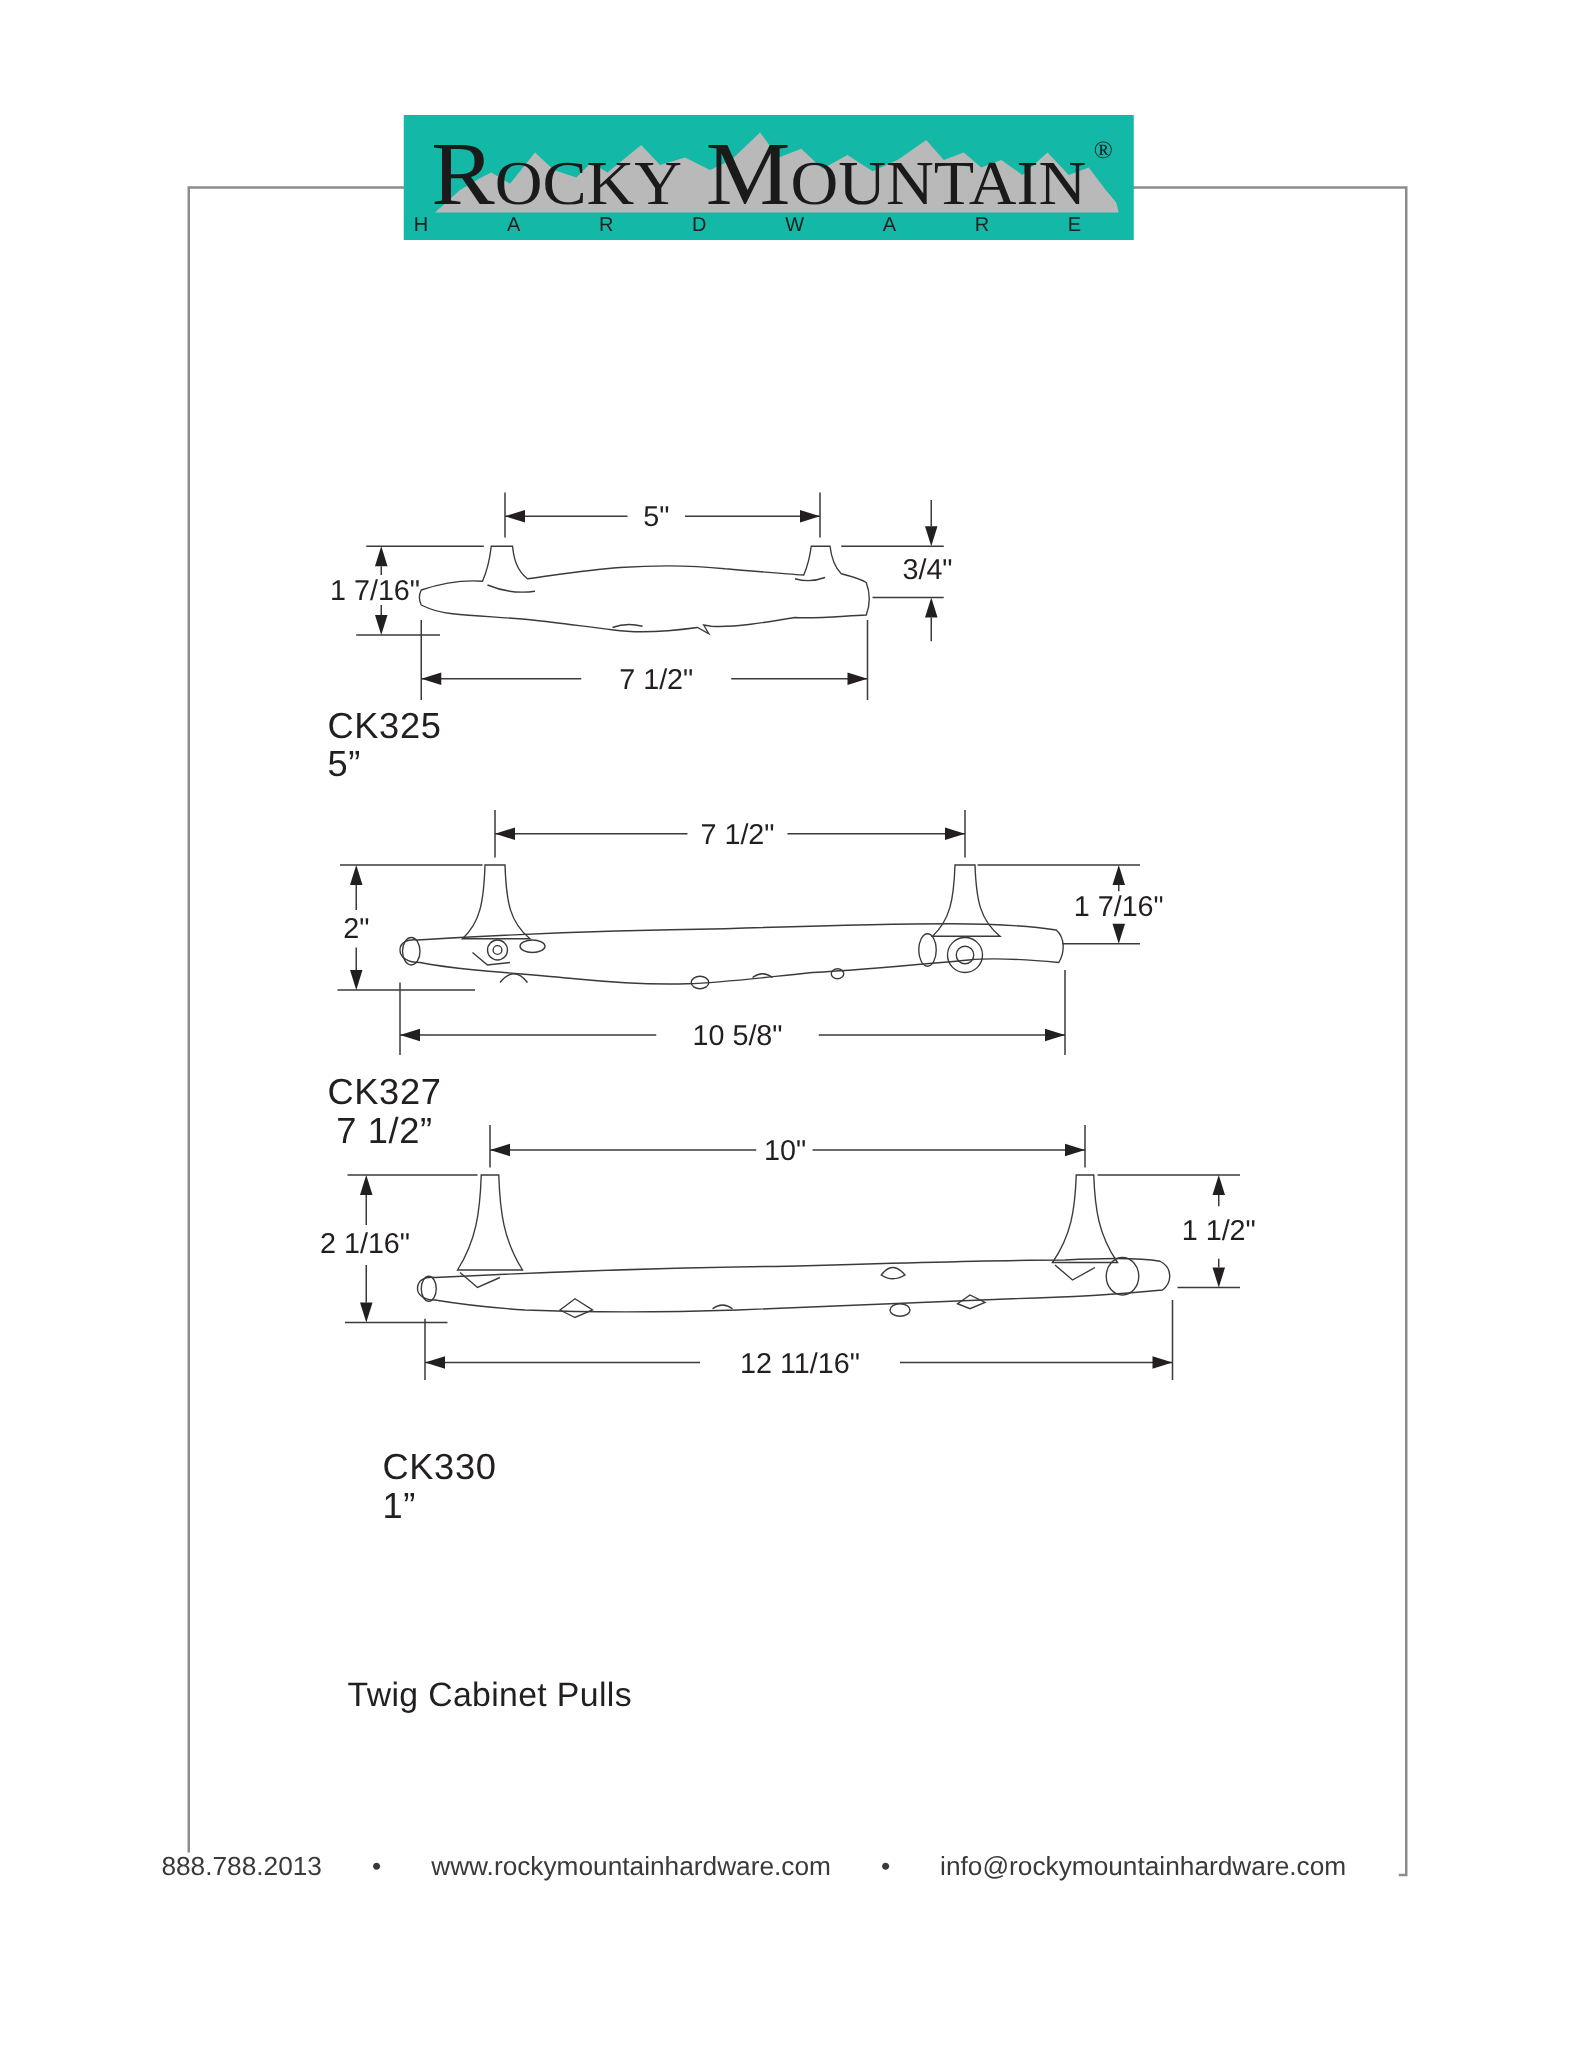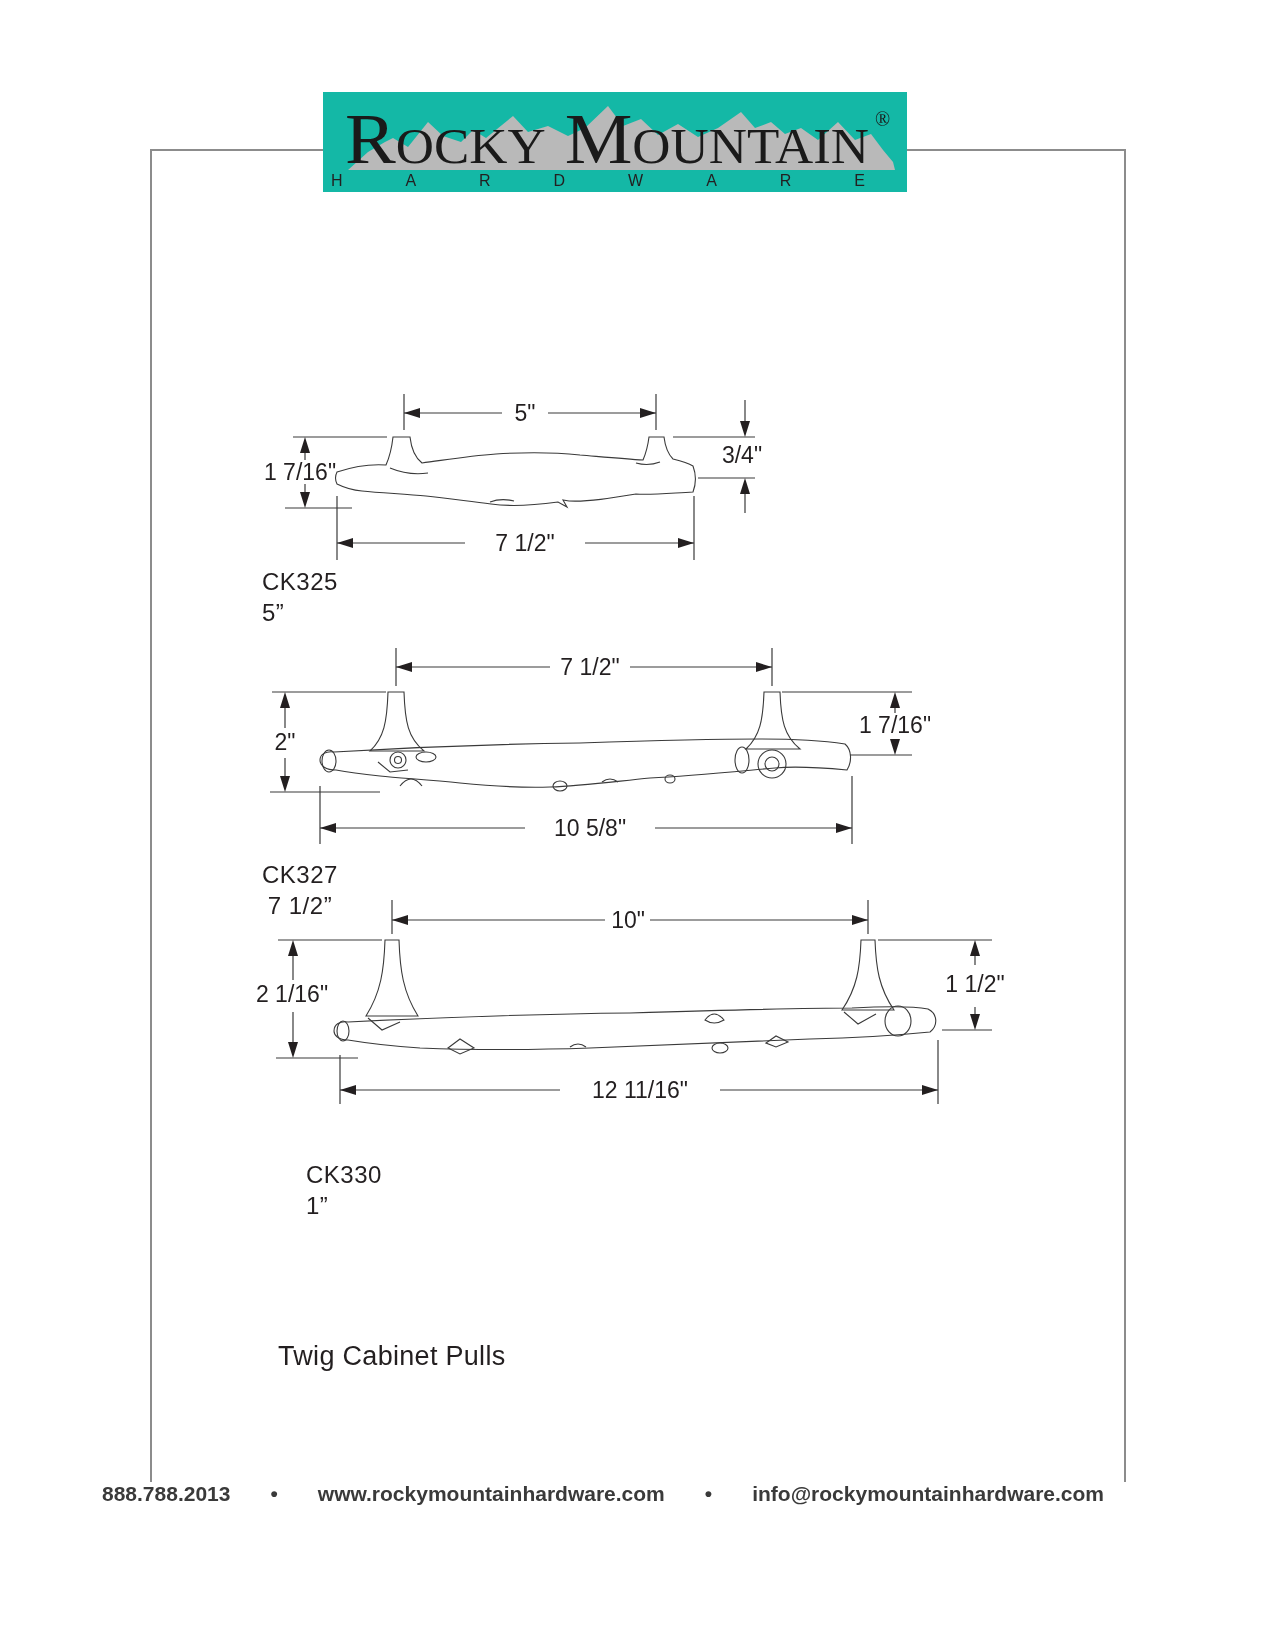--- a/index.html
+++ b/index.html
@@ -21,37 +21,37 @@
     position:absolute;left:8px;top:80px;width:534px;
     display:flex;justify-content:space-between;
     font-size:16px;letter-spacing:0;color:#231f20;
   }
   
   .drawing{position:absolute;}
   .drawing svg{display:block;}
   .dim-text{font-family:"Liberation Sans",sans-serif;font-size:23px;fill:#231f20;}
   
   .prod-label{
-    position:absolute;left:262px;font-size:24px;line-height:31px;
+    position:absolute;left:262px;font-size:29px;line-height:31px;
     letter-spacing:0.5px;color:#231f20;
   }
   .page-title{
     position:absolute;left:278px;top:1341px;font-size:27px;color:#231f20;
     letter-spacing:0.3px;
   }
   
   .footer-bar{
     position:absolute;left:150px;top:1482px;width:972px;
     display:flex;justify-content:center;
   }
   .footer-inner{
     background:#ffffff;padding:0 22px;font-size:21px;color:#3a3a3a;
     transform:translateX(-33px);white-space:nowrap;
   }
-  .footer-inner span{margin:0 20px;font-weight:bold;}
+  .footer-inner span{margin:0 20px;}
 </style>
 </head>
 <body>
 
 <div class="frame"></div>
 
 <div class="logo-wrap">
   <svg class="logo-art" width="584" height="100" viewBox="0 0 584 100">
     <polygon fill="#b9b9b9" points="25,78 45,60 62,50 70,46 85,55 105,30 120,44 138,50 150,38 163,46 190,24 205,40
               225,34 245,44 262,36 285,14 300,34 318,27 335,43 355,32 375,45 395,36 418,20

